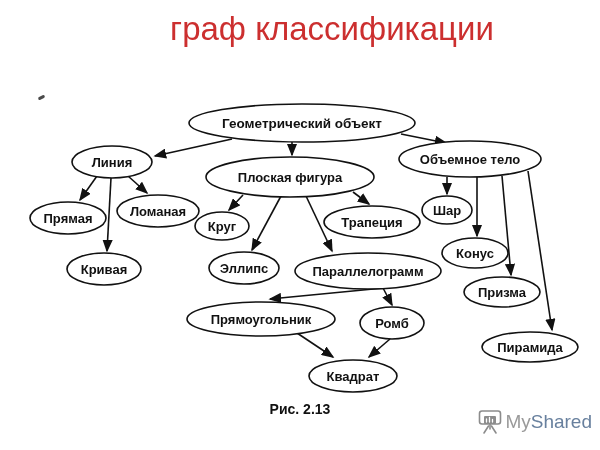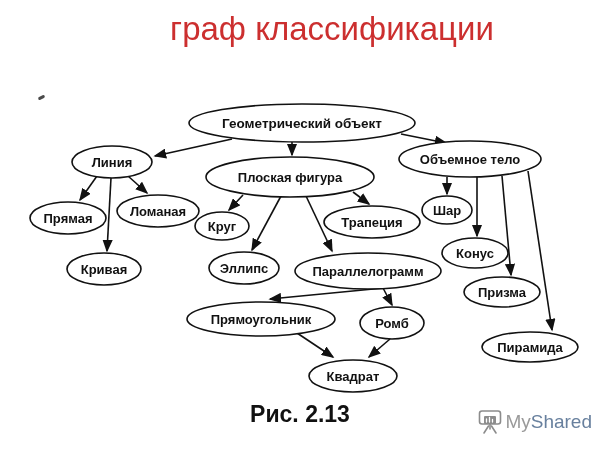--- a/index.html
+++ b/index.html
@@ -23,21 +23,21 @@
   .diagram-svg ellipse{fill:#ffffff;stroke:#111111;stroke-width:1.6;}
   .diagram-svg line{stroke:#111111;stroke-width:1.6;}
   .diagram-svg text{
     fill:#111111;font-size:13px;font-weight:bold;
     font-family:"Liberation Sans","DejaVu Sans",sans-serif;
     text-anchor:middle;
   }
   .diagram-svg text.big{font-size:13.5px;}
   .caption{
     position:absolute;top:401px;left:0;width:600px;
-    text-align:center;font-size:23px;font-weight:bold;color:#111;
+    text-align:center;font-size:14px;font-weight:bold;color:#111;
   }
   .watermark{
     position:absolute;right:8px;bottom:14px;
     display:flex;align-items:center;gap:2px;
     cursor:pointer;
   }
   .watermark .wm-text{font-size:19px;font-weight:400;}
   .wm-my{color:#9a9a9a;}
   .wm-shared{color:#68809e;}
   .speck{

